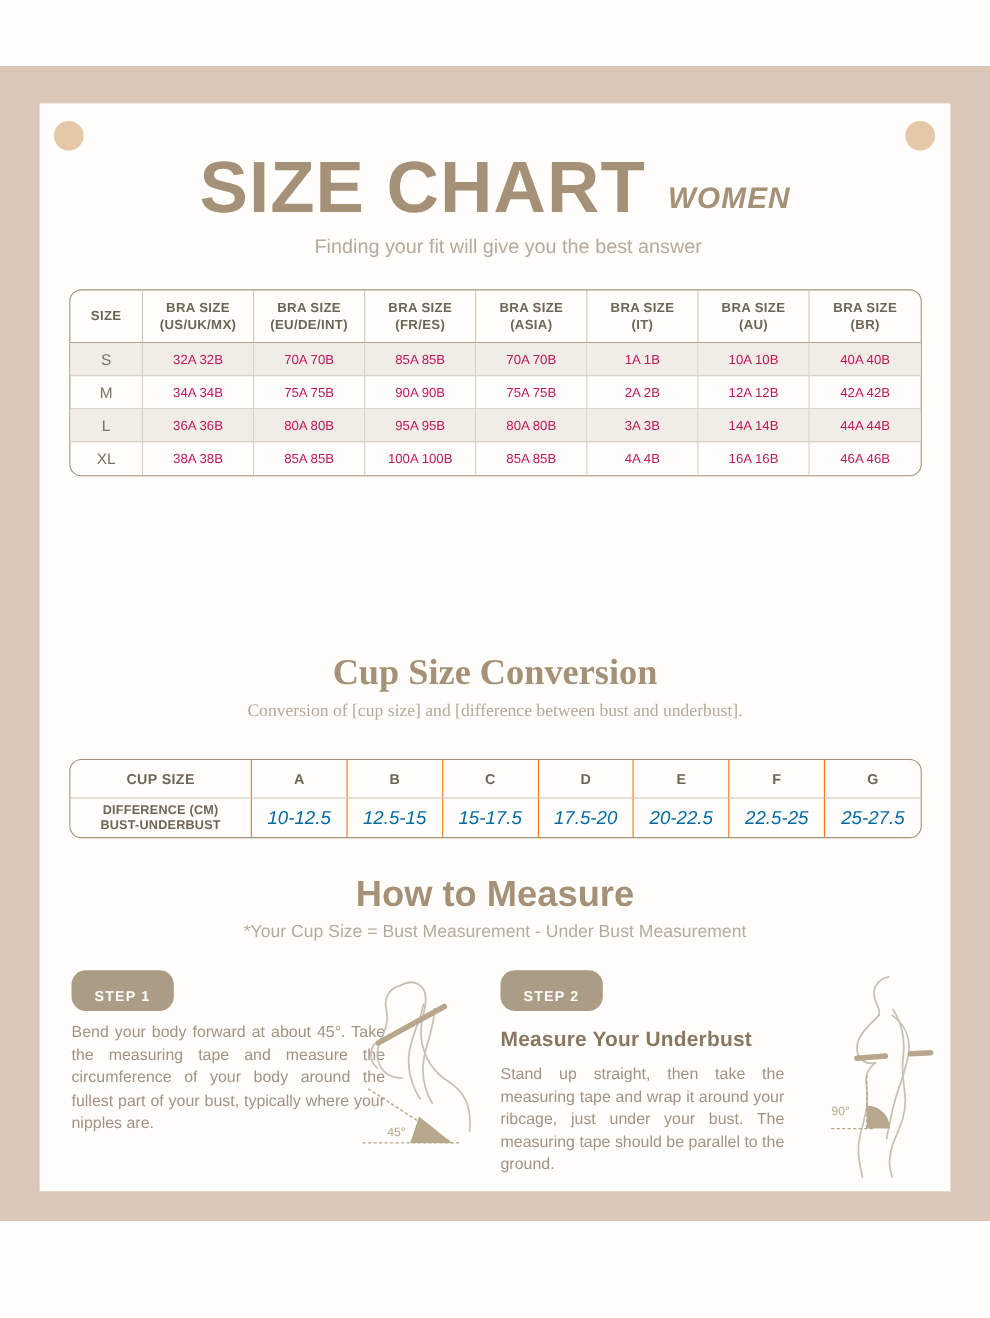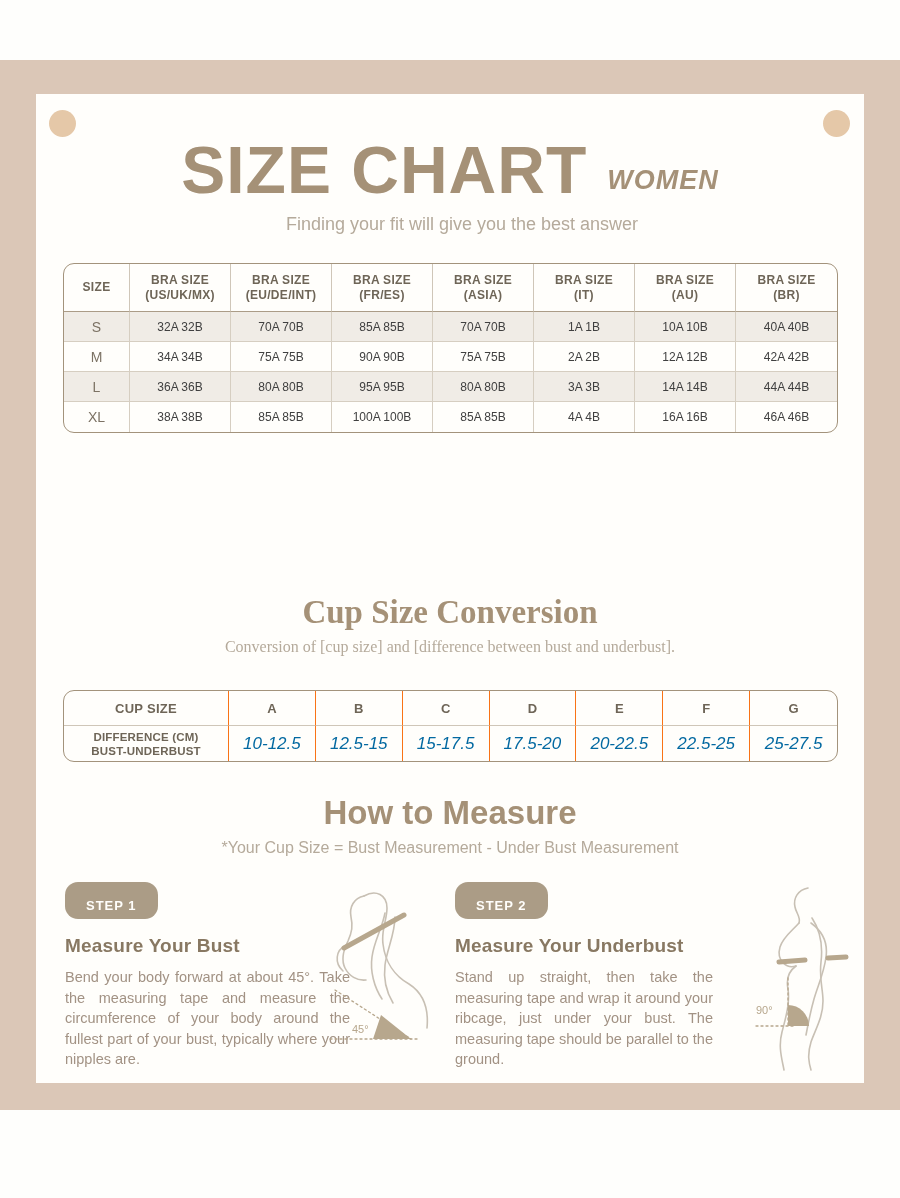--- a/index.html
+++ b/index.html
@@ -21,21 +21,21 @@
 
   
   table { border-collapse:separate; border-spacing:0; table-layout:fixed;
           border:1.5px solid #a3937c; border-radius:11px; background:#fffefb; }
   .size-table { position:absolute; left:27px; top:169px; width:775px; }
   .size-table th { height:48px; font-size:12px; font-weight:bold; color:#6e6557;
                    letter-spacing:.3px; line-height:15px; border-bottom:1.5px solid #ab9c87;
                    border-right:1px solid #cfc6b8; vertical-align:middle; text-align:center; }
   .size-table th:last-child, .size-table td:last-child { border-right:none; }
   .size-table th span { display:block; }
-  .size-table td { height:30px; font-size:12px; color:#404040; text-align:center;
+  .size-table td { height:30px; font-size:12px; color:#be185d; text-align:center;
                    border-right:1px solid #d6cec1; border-bottom:1px solid #d6cec1; }
   .size-table tr:last-child td { border-bottom:none; }
   .size-table tr.stripe td { background:#f0ece6; }
   .size-table td.size-cell { font-size:14px; color:#7c7264; }
 
   .cup-block { position:absolute; left:0; top:500px; width:100%; text-align:center;font-family:Liberation Serif, serif; }
   .cup-block h2, .measure-block h2 { font-size:33px; font-weight:bold; color:#a59177; }
   .cup-block p, .measure-block p { margin-top:7px; font-size:16px; color:#b5aa9b; }
 
   .cup-table { position:absolute; left:27px; top:596px; width:775px; }
@@ -220,21 +220,20 @@
       </table>
 
       <div class="measure-block">
         <h2>How to Measure</h2>
         <p>*Your Cup Size = Bust Measurement - Under Bust Measurement</p>
       </div>
 
       <div class="steps">
         <div class="step step-1">
           <span class="badge">STEP 1</span>
-          <h3>Measure Your Bust</h3>
           <div class="body">Bend your body forward at about 45°. Take the measuring tape and measure the circumference of your body around the fullest part of your bust, typically where your nipples are.</div>
         </div>
 
         <svg class="illus illus-1" viewBox="0 0 138 165">
           <path d="M40,10 C30,12 25,21 27,31 C29,40 28,46 24,55 C19,65 17,74 21,82 C25,90 33,95 42,94"></path>
           <path d="M40,10 C52,3 63,9 63,22 C63,34 57,44 59,58 C61,76 71,90 85,98 C99,107 105,121 103,142"></path>
           <path d="M21,60 C12,64 10,77 19,85"></path>
           <path d="M61,27 C58,43 50,55 48,71 C46,85 50,101 58,113"></path>
           <path d="M71,31 C71,48 63,63 61,79 C59,95 63,107 69,117"></path>
           <line class="tape" x1="20" y1="62" x2="80" y2="29"></line>

